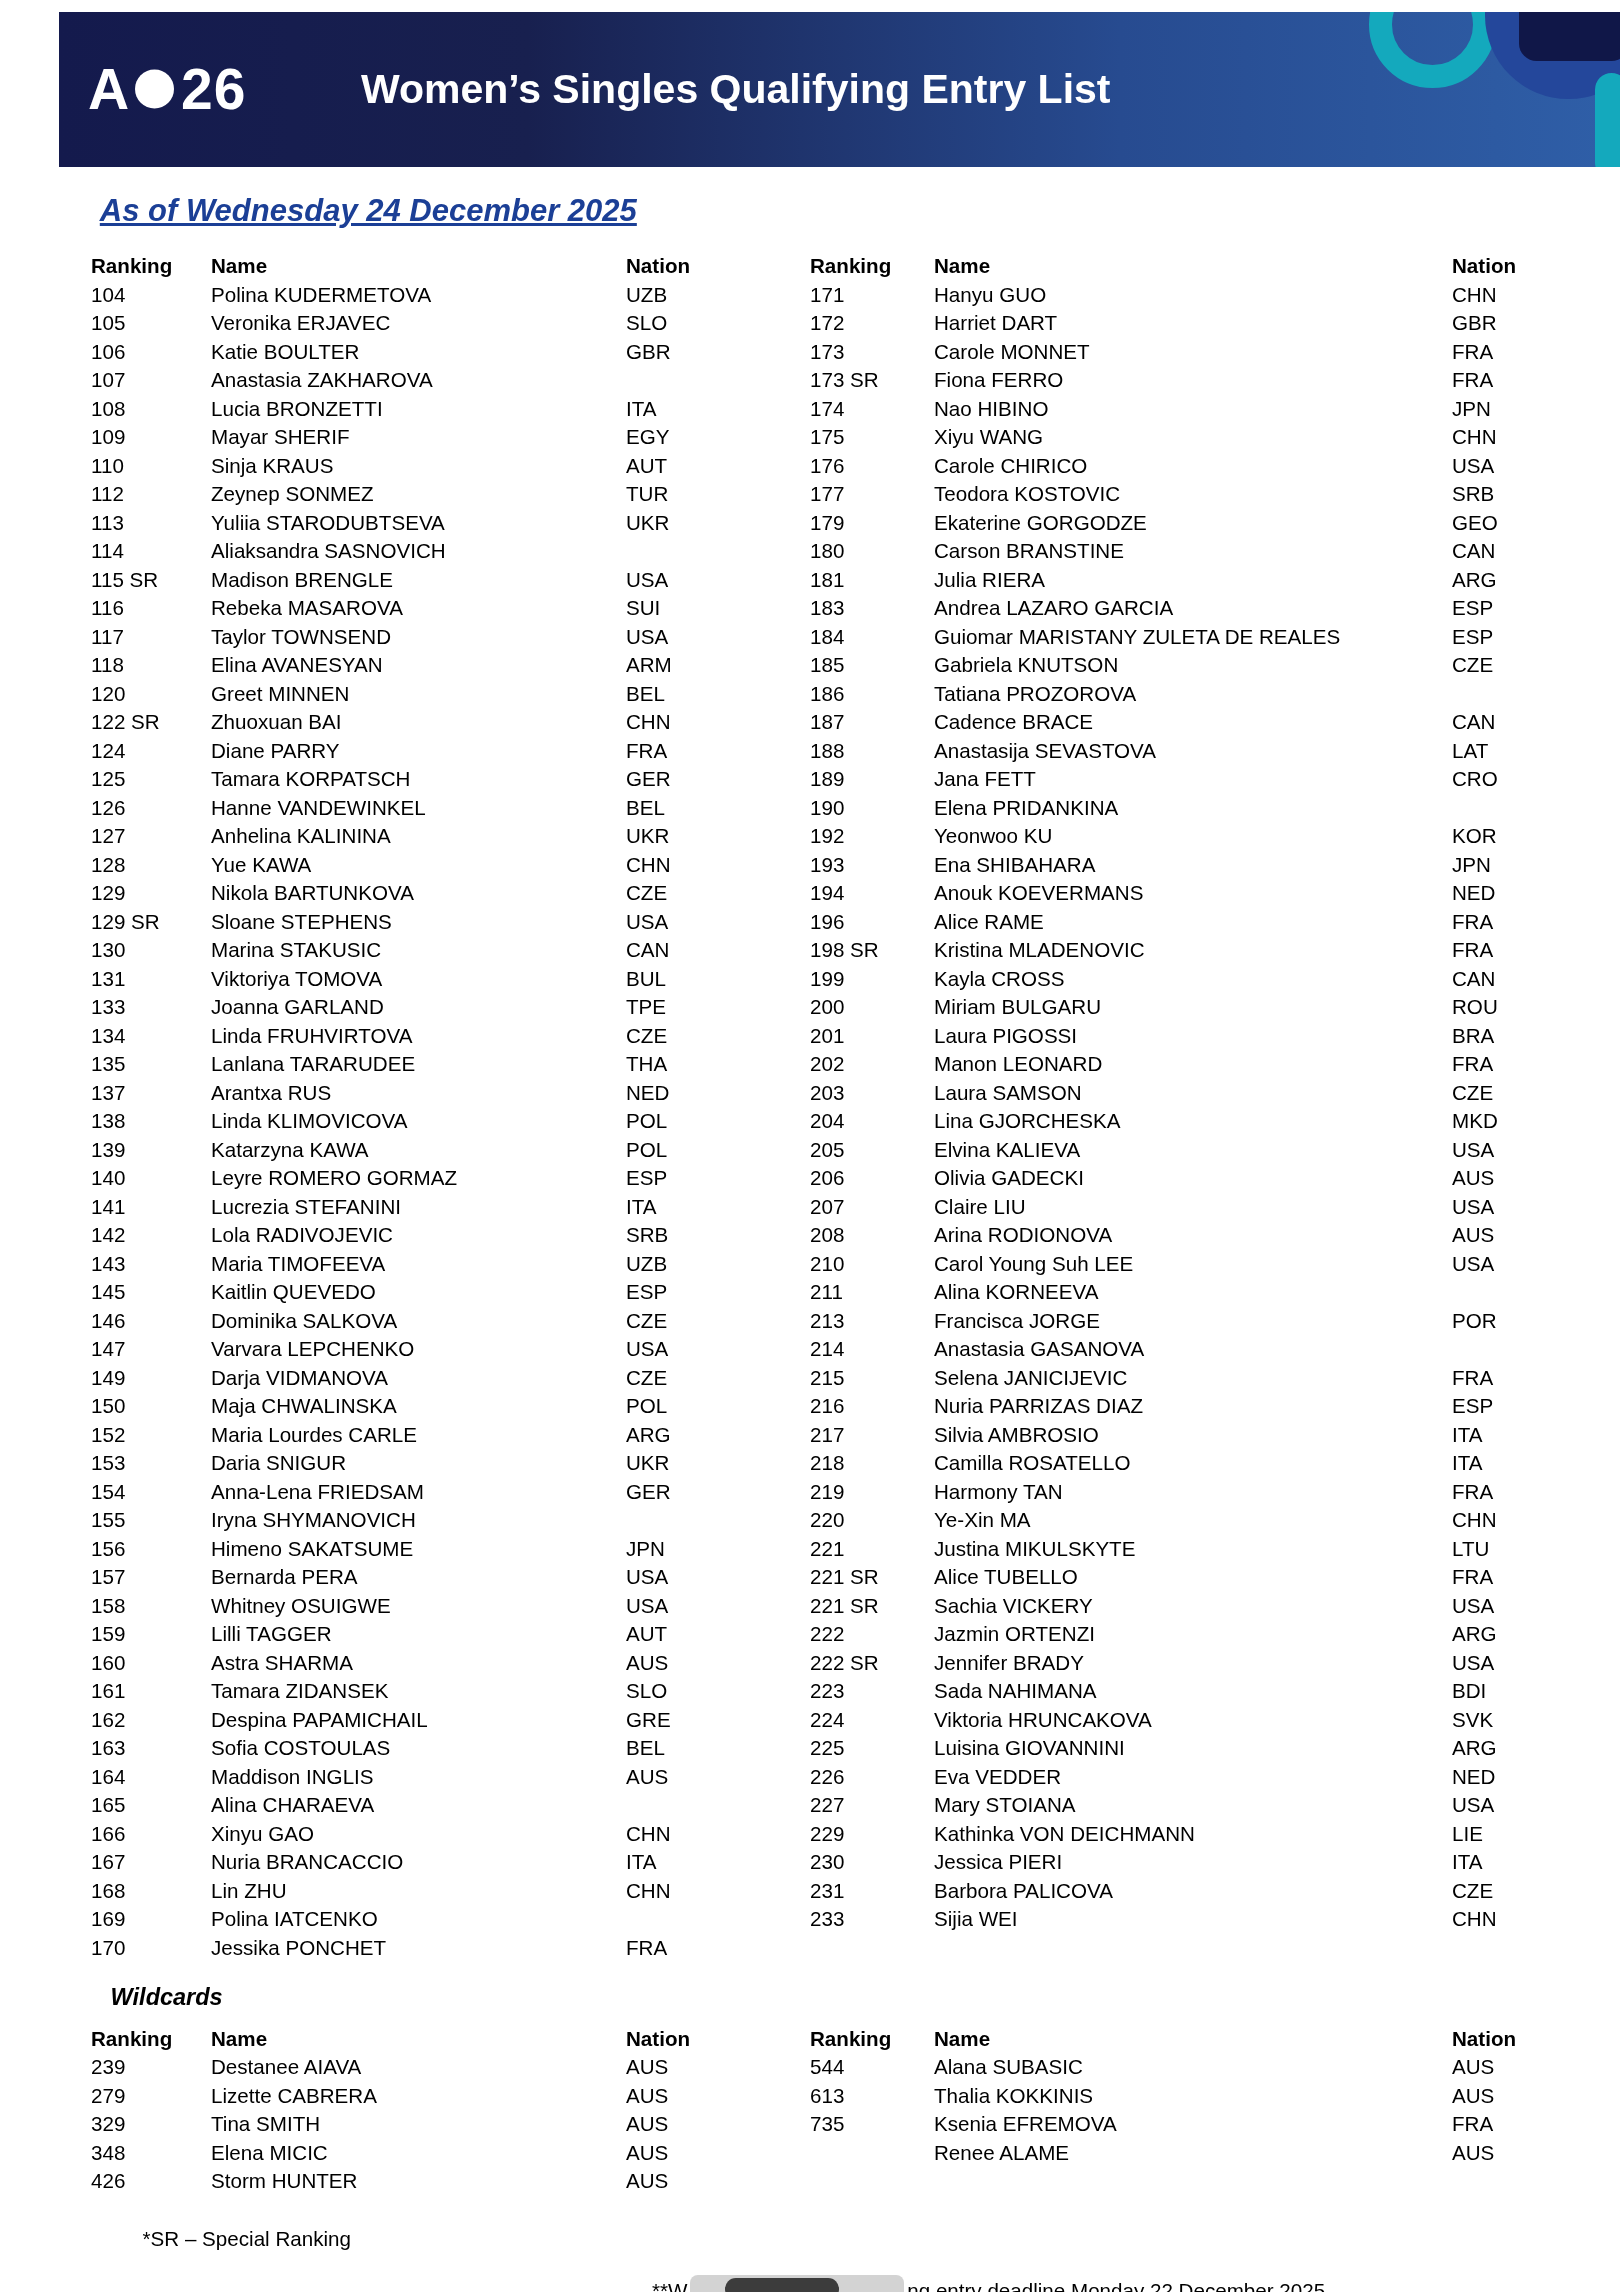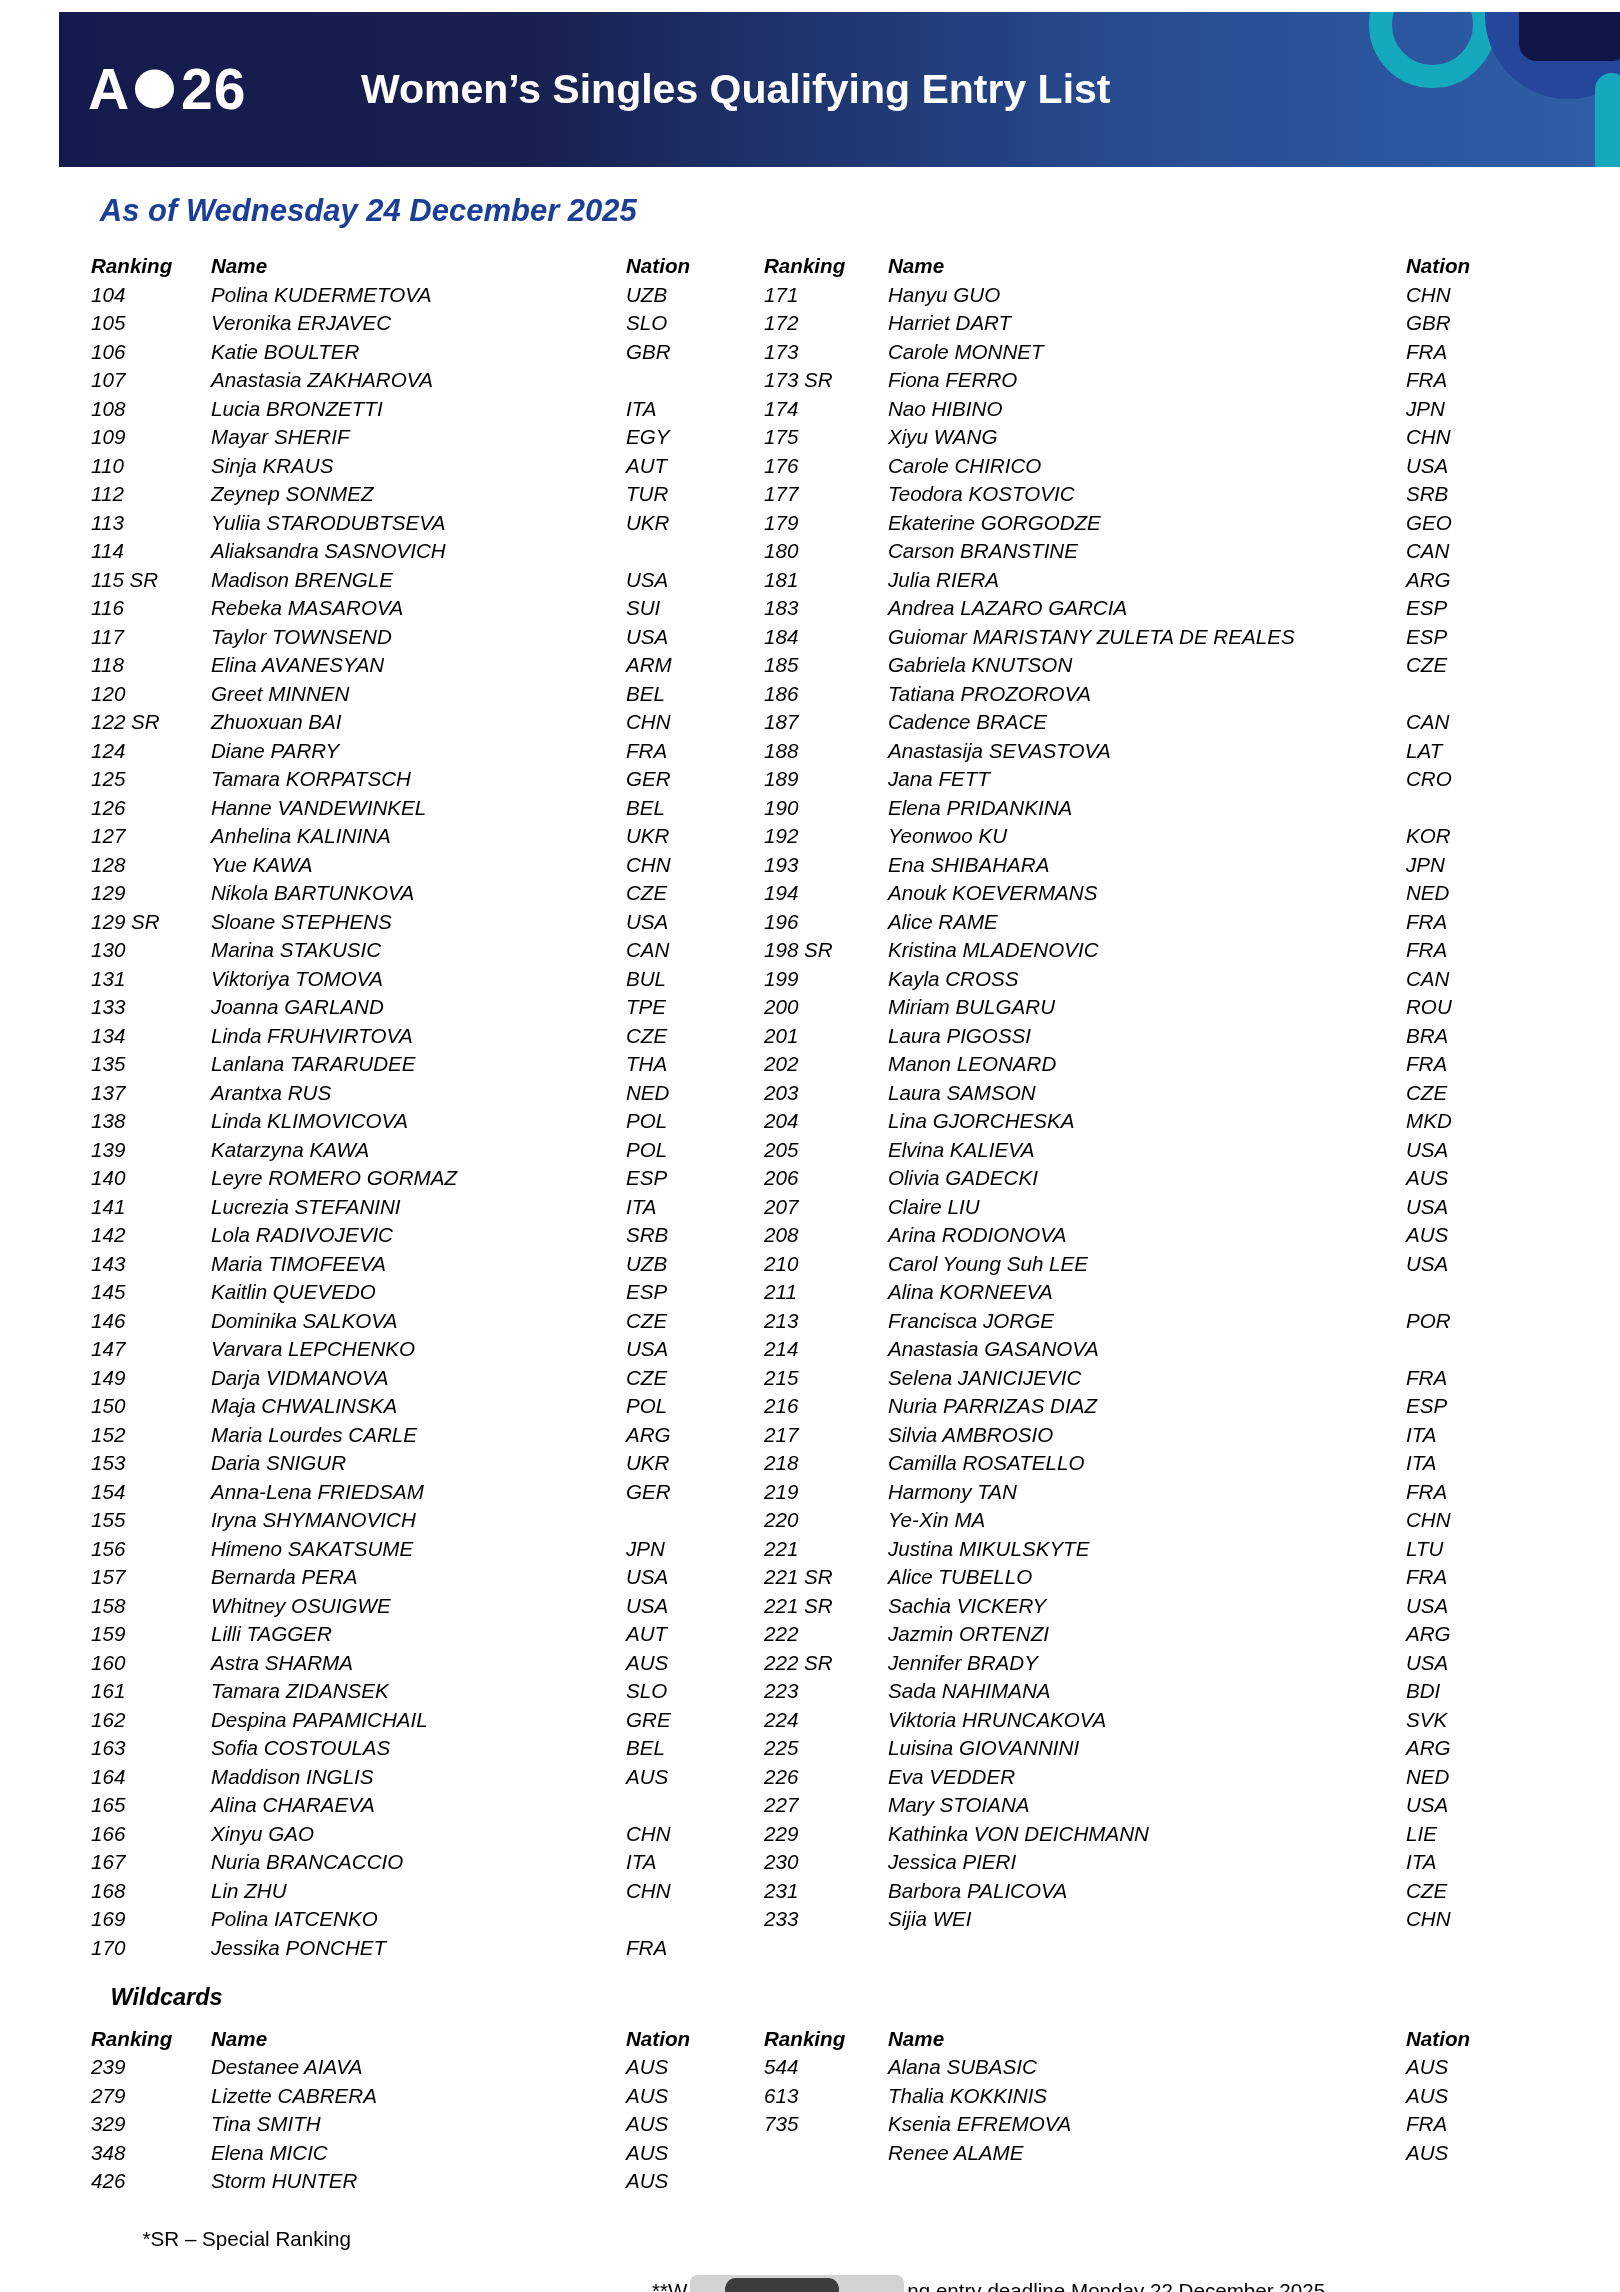--- a/index.html
+++ b/index.html
@@ -25,23 +25,23 @@
     color:#fff; font-weight:700; font-size:41px; white-space:nowrap;
   }
   .deco-ring   { position:absolute; left:1310px; top:-51px; width:127px; height:127px; border:23.5px solid #14a9bd; border-radius:50%; }
   .deco-disc   { position:absolute; left:1426px; top:-80px; width:167px; height:167px; background:#24479b; border-radius:50%; }
   .deco-corner { position:absolute; left:1460px; top:-21.6px; width:110px; height:71px; background:#101748; border-radius:17.6px; }
   .deco-bar    { position:absolute; right:-7.8px; top:61px; width:33px; height:106px; background:#14a9bd; border-radius:16.7px; }
 
   
   .content { position:absolute; left:0; top:167px; width:100%; padding-left:91px; }
 
-  .as-of { margin:25.5px 0 0 8.8px; font-size:31px; font-style:italic; font-weight:700; color:#1b3f96; }
-
-  .lists { display:flex; gap:56px;font-style:italic; }
+  .as-of { margin:25.5px 0 0 8.8px; font-size:31px; font-style:italic; font-weight:700; color:#1b3f96;text-decoration:underline; }
+
+  .lists { display:flex; gap:102px; }
   .lists.main { margin-top:23.5px; }
   .lists.wc   { margin-top:13.7px; }
 
   .col-left  { width:617px; }
   .col-right { width:718px; }
 
   .row { display:grid; height:28.5px; align-items:center; font-size:20.6px; white-space:nowrap; }
   .col-left  .row { grid-template-columns:120px 415px 83px; }
   .col-right .row { grid-template-columns:124px 518px 76px; }
   .row.head { font-weight:700; }

